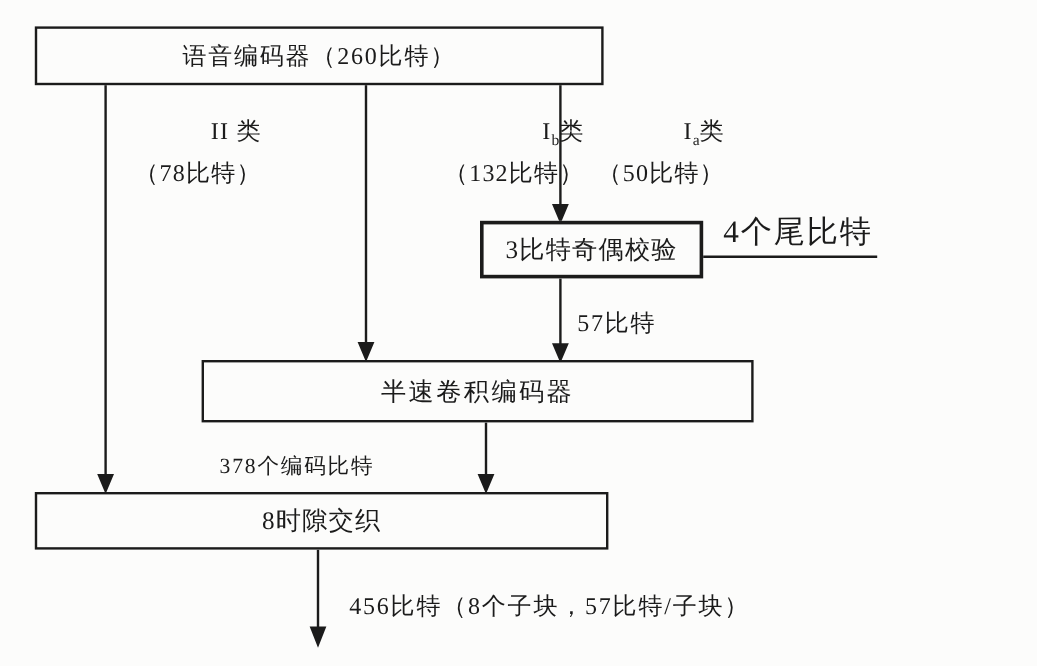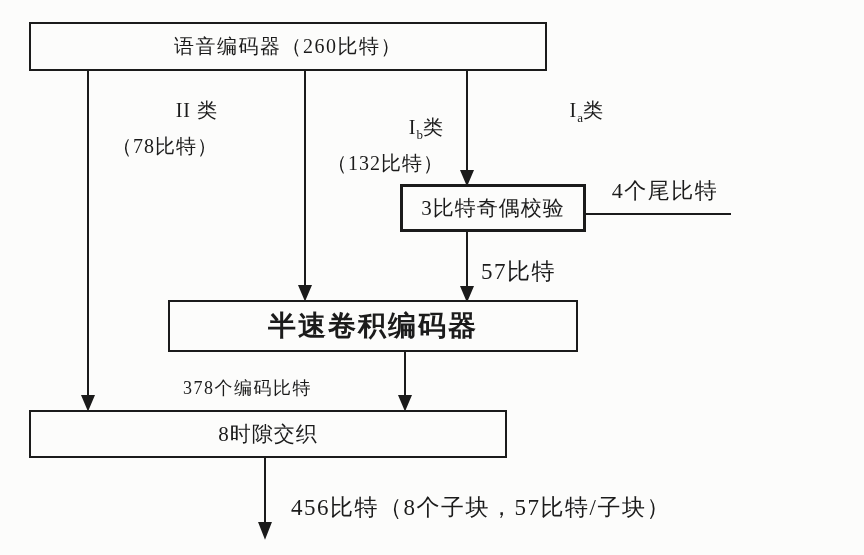--- a/index.html
+++ b/index.html
@@ -27,48 +27,48 @@
     box-sizing: border-box;
     background: #fcfcfb;
     border: 2.5px solid #1b1b1b;
     display: flex;
     align-items: center;
     justify-content: center;
     letter-spacing: 1.5px;
     white-space: nowrap;
   }
   .node.bold-border { border-width: 3.5px; margin-left: 24px; }
-  .node-speech     { left: 29px;  top: 22px;  width: 518px; height: 49px; font-size: 20px; }
+  .node-speech     { left: 29px;  top: 22px;  width: 474px; height: 49px; font-size: 20px; }
   .node-parity     { left: 376px; top: 184px; width: 186px; height: 48px; font-size: 21px; letter-spacing: 1px; }
-  .node-conv       { left: 168px; top: 300px; width: 410px; height: 52px; font-size: 28px; letter-spacing: 2px; font-weight: bold; }
+  .node-conv       { left: 168px; top: 300px; width: 460px; height: 52px; font-size: 21px; letter-spacing: 2px; }
   .node-interleave { left: 29px;  top: 410px; width: 478px; height: 48px; font-size: 21px; letter-spacing: 1px; text-align: center; }
 
   .branch-label {
     position: absolute;
     text-align: right;
     font-size: 20px;
     line-height: 29px;
     letter-spacing: 1px;
     white-space: nowrap;
   }
   .branch-class2  { left: 90px;  top: 96px; width: 128px; }
-  .branch-class1b { left: 306px; top: 113px; width: 138px; }
+  .branch-class1b { left: 306px; top: 96px; width: 138px; padding-left: 43px; }
   .branch-class1a { left: 470px; top: 96px; width: 134px; }
   .sub {
     font-size: 13px;
     vertical-align: -5px;
     letter-spacing: 0;
   }
   .edge-label {
     position: absolute;
-    font-size: 23px;
+    font-size: 20px;
     letter-spacing: 1.5px;
     white-space: nowrap;
   }
-  .edge-tail  { left: 595px; top: 176px; width: 140px; text-align: center; font-size: 22px; }
+  .edge-tail  { left: 595px; top: 176px; width: 140px; text-align: center; font-size: 26px; }
   .edge-57    { left: 481px; top: 256px; }
   .edge-378   { left: 183px; top: 376px; font-size: 18px; }
   .edge-456   { left: 291px; top: 492px; }
 </style>
 </head>
 <body>
 
 <div class="stage">
 
   <svg class="arrow-layer" viewBox="0 0 864 555" xmlns="http://www.w3.org/2000/svg">
@@ -118,20 +118,21 @@
     <div>（78比特）</div>
   </div>
 
   <div class="branch-label branch-class1b">
     <div><span>I</span><span class="sub">b</span><span>类</span></div>
     <div>（132比特）</div>
   </div>
 
   <div class="branch-label branch-class1a">
     <div><span>I</span><span class="sub">a</span><span>类</span></div>
+    <div>（50比特）</div>
   </div>
 
   <div class="edge-label edge-tail">4个尾比特</div>
   <div class="edge-label edge-57">57比特</div>
   <div class="edge-label edge-378">378个编码比特</div>
   <div class="edge-label edge-456">456比特（8个子块，57比特/子块）</div>
 
 </div>
 
 </body></html>

